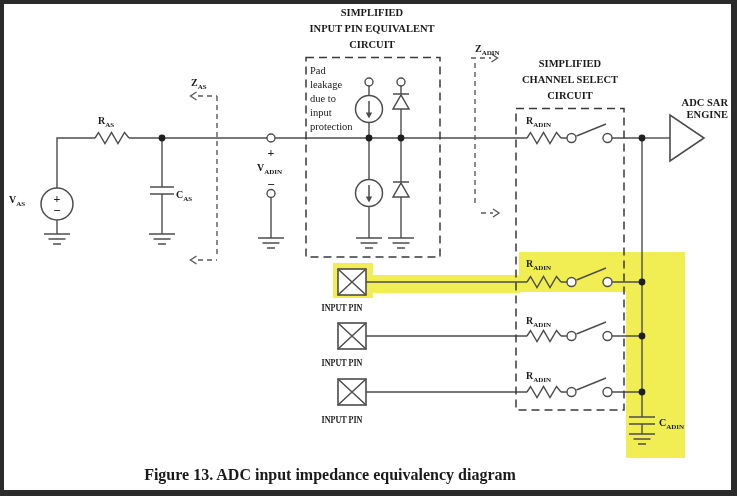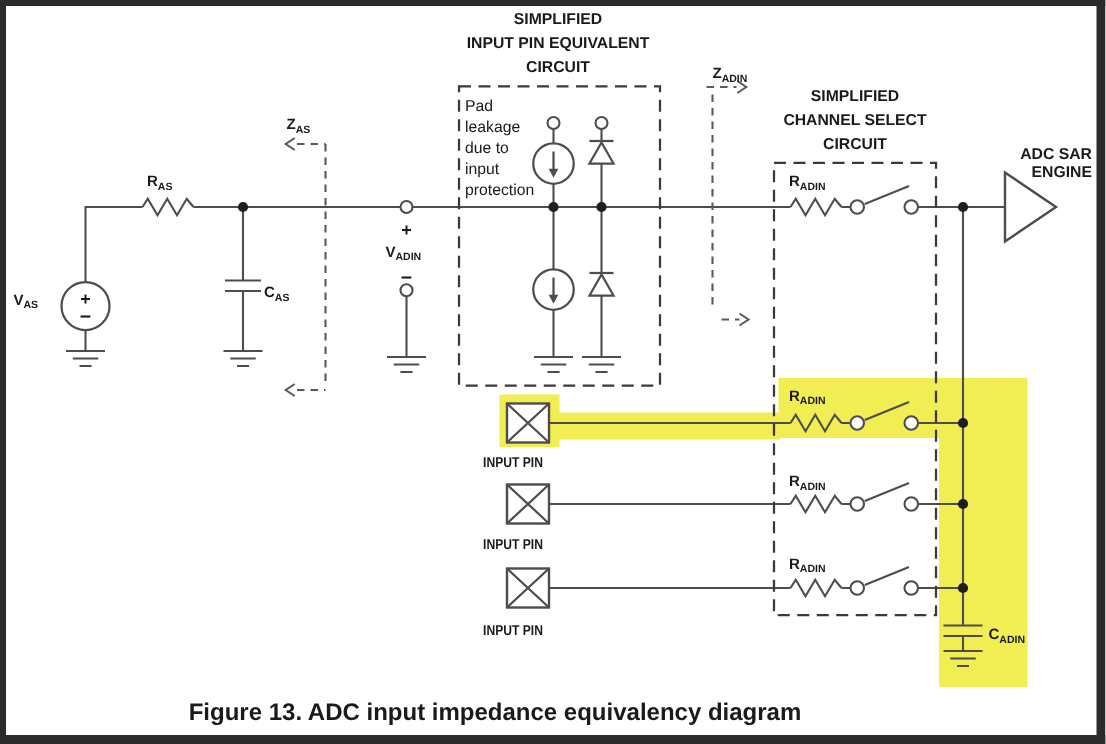--- a/index.html
+++ b/index.html
@@ -1,16 +1,16 @@
 <!DOCTYPE html>
 <html><head>
 <meta charset="utf-8">
 <style>
   html,body{margin:0;padding:0;background:#fff;}
-  .page{position:relative;width:737px;height:496px;font-family:Liberation Sans, sans-serif;}
+  .page{position:relative;width:737px;height:496px;font-family:Liberation Serif, serif;}
   svg{display:block;}
   text{fill:#1a1a1a;}
   .lbl{font-size:10px;font-weight:bold;}
   .sub{font-size:7px;font-weight:bold;}
   .boxtitle{font-size:10.5px;font-weight:bold;text-anchor:middle;}
   .note{font-size:10.5px;font-weight:normal;}
   .sign{font-size:12px;font-weight:bold;text-anchor:middle;}
   .minus{font-size:13px;font-weight:bold;text-anchor:middle;}
   .pinlbl{font-size:9.5px;font-weight:bold;text-anchor:middle;}
   .caption{font-size:16px;font-weight:bold;text-anchor:middle;}

